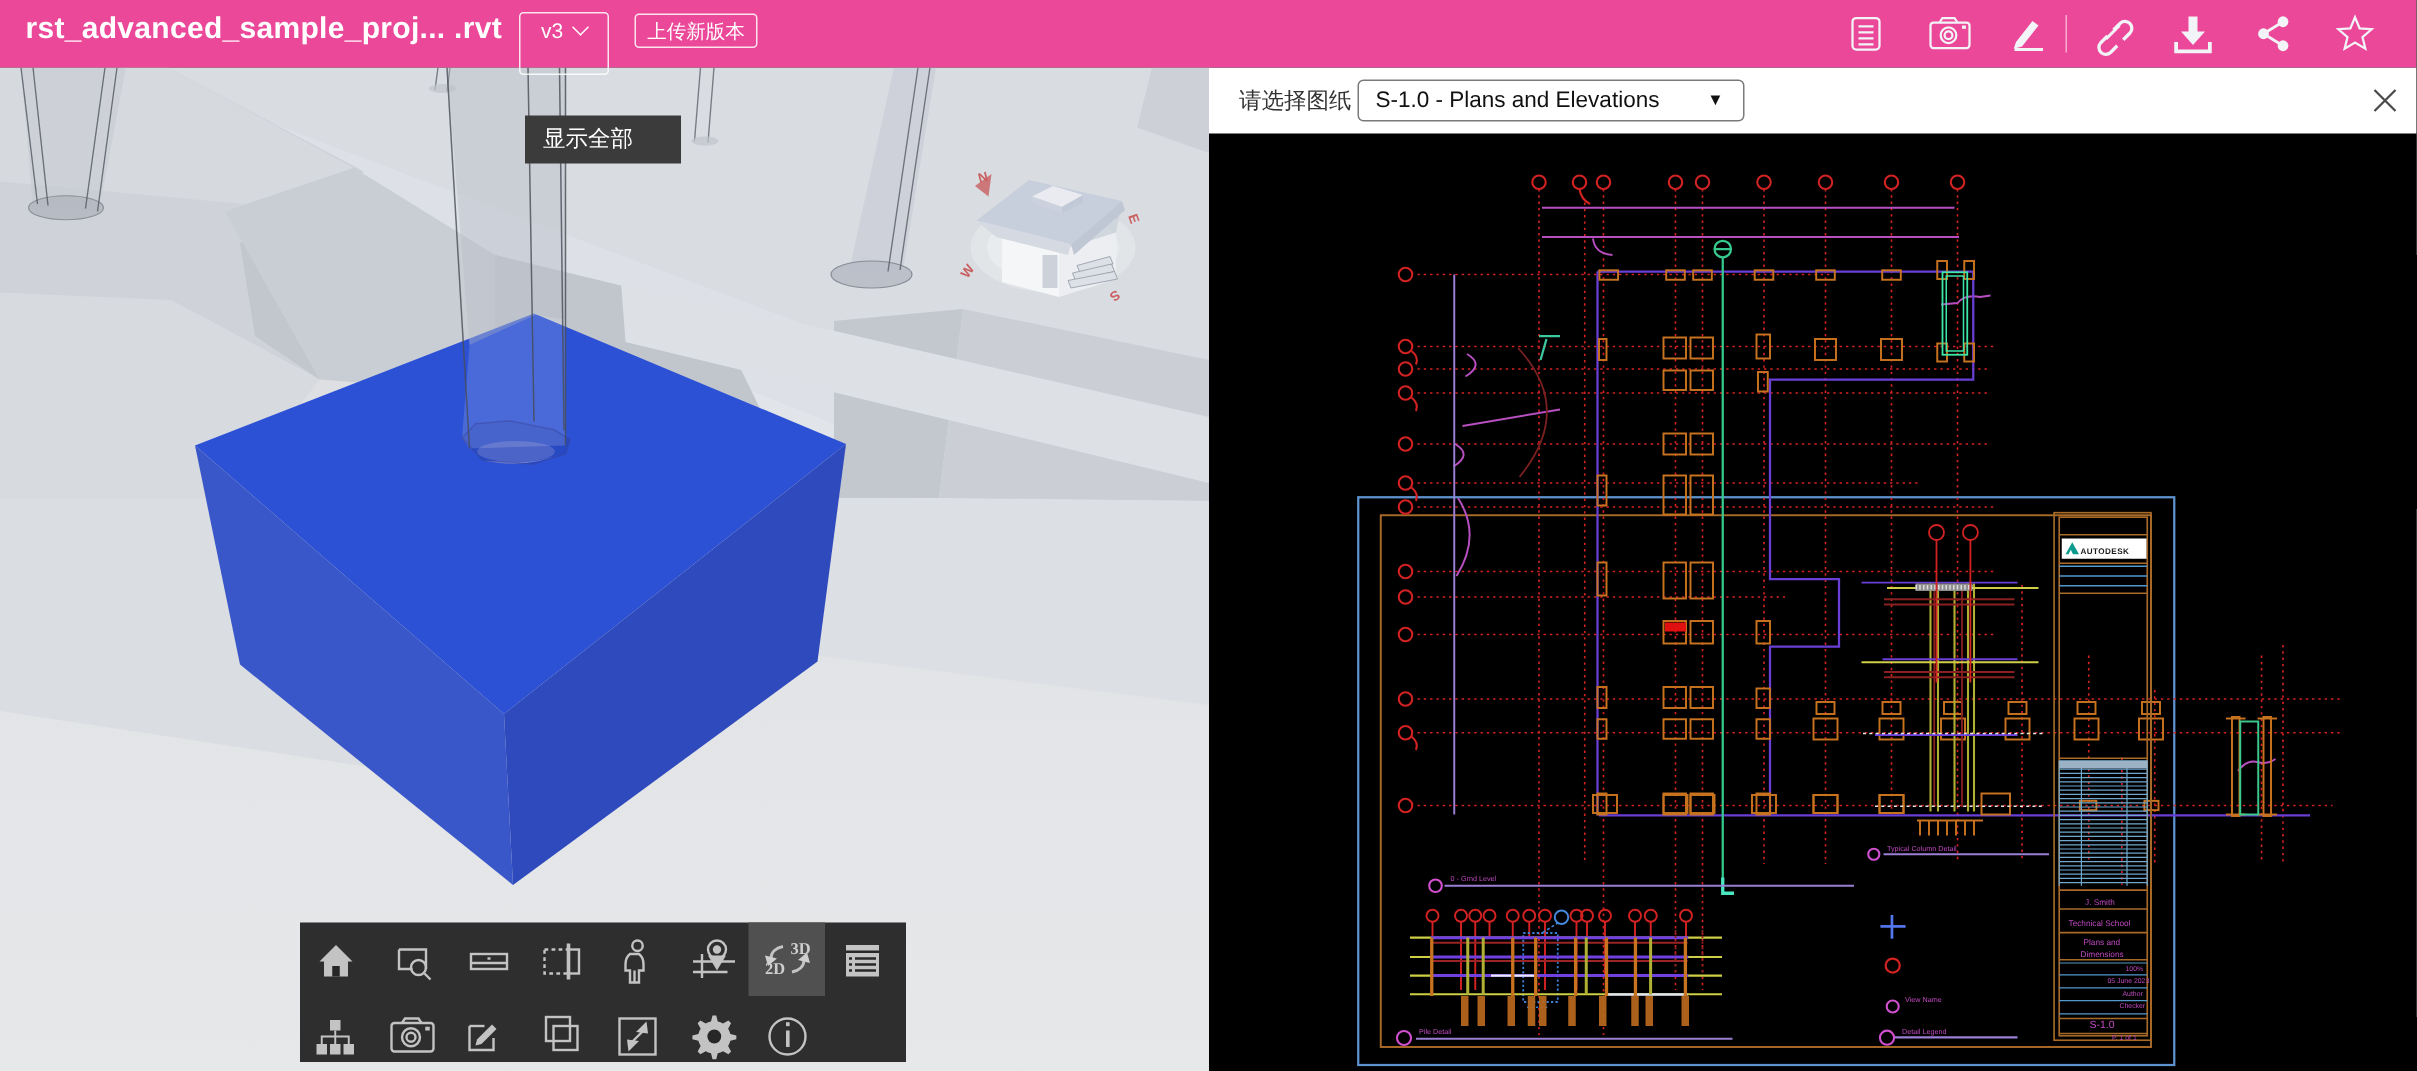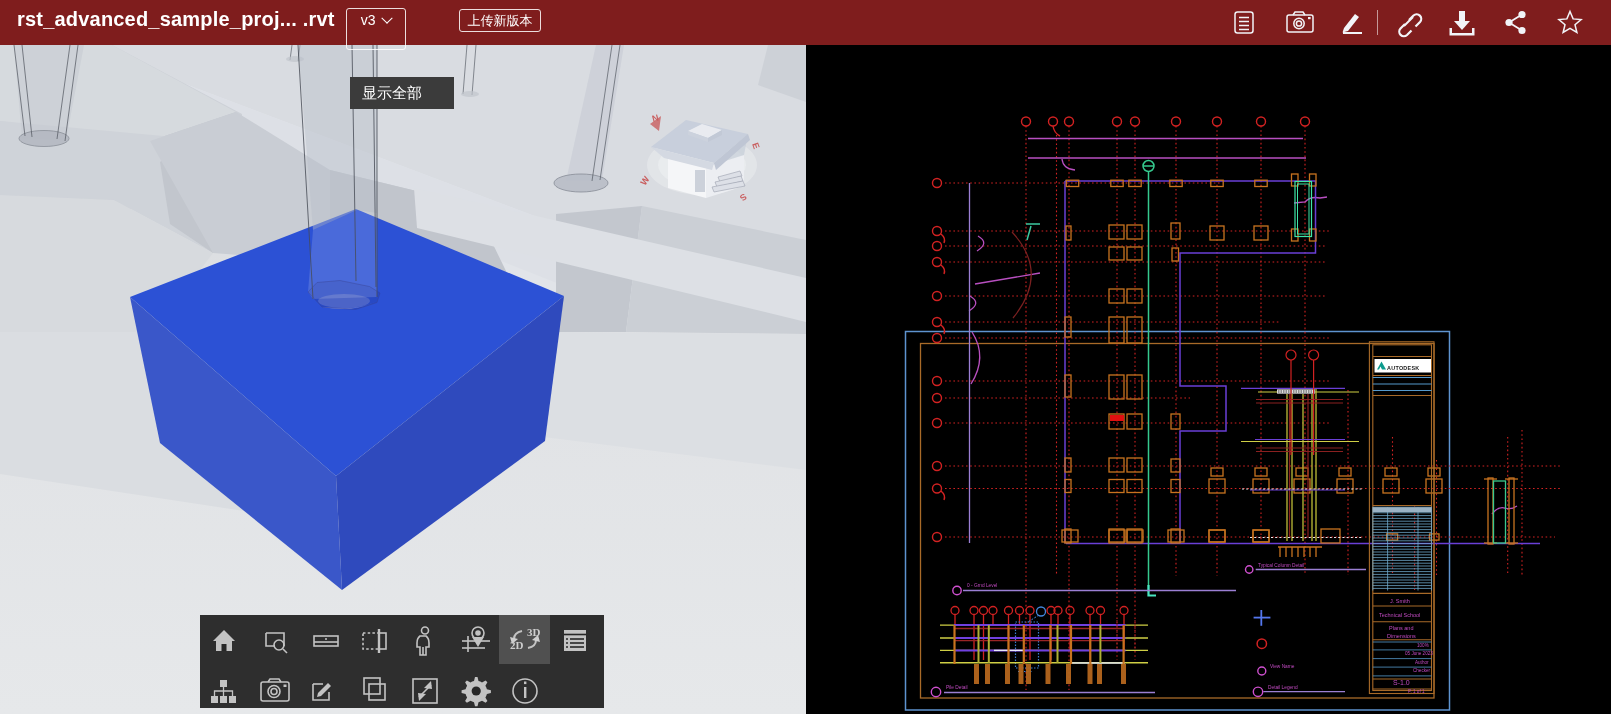--- a/index.html
+++ b/index.html
@@ -1,23 +1,23 @@
 <!DOCTYPE html>
 <html><head>
 <meta charset="utf-8">
 <style>
 * { margin:0; padding:0; box-sizing:border-box; }
 html,body { width:1611px; height:714px; overflow:hidden; font-family:"Liberation Sans", sans-serif; }
 #app { position:relative; width:1611px; height:714px; background:#000; }
 
-#topbar { position:absolute; left:0; top:0; width:1611px; height:45px; background:#7f1d1d; }
+#topbar { position:absolute; left:0; top:0; width:1611px; height:45px; background:#ec4899; }
 #title { position:absolute; left:17px; top:8px; color:#fff; font-size:20px; font-weight:bold; letter-spacing:0.2px; }
 .tbtn { position:absolute; border:1px solid rgba(255,255,255,0.85); border-radius:3px; color:#fff; font-size:14px; text-align:center; }
 #verbtn { left:346px; top:8px; width:60px; height:42px; line-height:22px; }
-#upbtn { left:423px; top:9px; width:82px; height:23px; line-height:21px; font-size:13px;margin-left:36px; }
+#upbtn { left:423px; top:9px; width:82px; height:23px; line-height:21px; font-size:13px; }
 #topicons { position:absolute; right:0; top:0; height:45px; }
 
 #viewer3d { position:absolute; left:0; top:45px; width:806px; height:669px; background:linear-gradient(180deg,#d7d9de 0%,#dfe1e5 40%,#e7e9eb 100%); overflow:hidden; }
 #scene { position:absolute; left:0; top:0; }
 #tooltip { position:absolute; left:350px; top:32px; width:104px; height:31.5px; background:#3b3b3b; color:#fff; font-size:15px; line-height:31px; padding-left:12px; }
 #toolbar { position:absolute; left:200px; top:570px; width:404px; height:93px; background:rgba(39,39,39,0.97);font-family:Liberation Serif, serif; }
 #toolbar svg { position:relative; }
 #tbhl { position:absolute; left:299px; top:0; width:51px; height:49px; background:#505050; }
 
 #panel2d { position:absolute; left:806px; top:45px; width:805px; height:669px; background:#000; }
@@ -656,20 +656,27 @@
 <text x="1270" y="668">View Name</text>
 <text x="1268" y="689">Detail Legend</text>
 </g>
 <g stroke="#5577ee" stroke-width="1.8">
 <line x1="1253.6" y1="617.6" x2="1270.4" y2="617.6"></line>
 <line x1="1261.3" y1="610" x2="1261.3" y2="625.8"></line>
 </g>
 <circle cx="1261.8" cy="643.7" r="4.7" stroke="#d22222" stroke-width="1.5" fill="none"></circle>
       </svg>
     </div>
+    <div id="p2dhead">
+      <div id="p2dlabel">请选择图纸</div>
+      <div id="p2dselect">S-1.0 - Plans and Elevations<span class="arr">▼</span></div>
+      <svg id="p2dclose" viewBox="0 0 20 20">
+          <path d="M3 3 L17 17 M17 3 L3 17" stroke="#4a4a4a" stroke-width="1.5" fill="none"></path>
+        </svg>
+    </div>
   </div>
 
   <div id="topbar">
     <div id="title">rst_advanced_sample_proj... .rvt</div>
     <div class="tbtn" id="verbtn">v3&nbsp;&nbsp;<span style="display:inline-block;width:8px;height:8px;border-right:1.8px solid #fff;border-bottom:1.8px solid #fff;transform:rotate(45deg) translate(-2px,-2px);"></span></div>
     <div class="tbtn" id="upbtn">上传新版本</div>
     <svg id="topicons" width="400" height="45" viewBox="1211 0 400 45">
       <g fill="none" stroke="#f2f4f8" stroke-width="1.5">
 
         <rect x="1235" y="12" width="18" height="21" rx="2.5"></rect>

